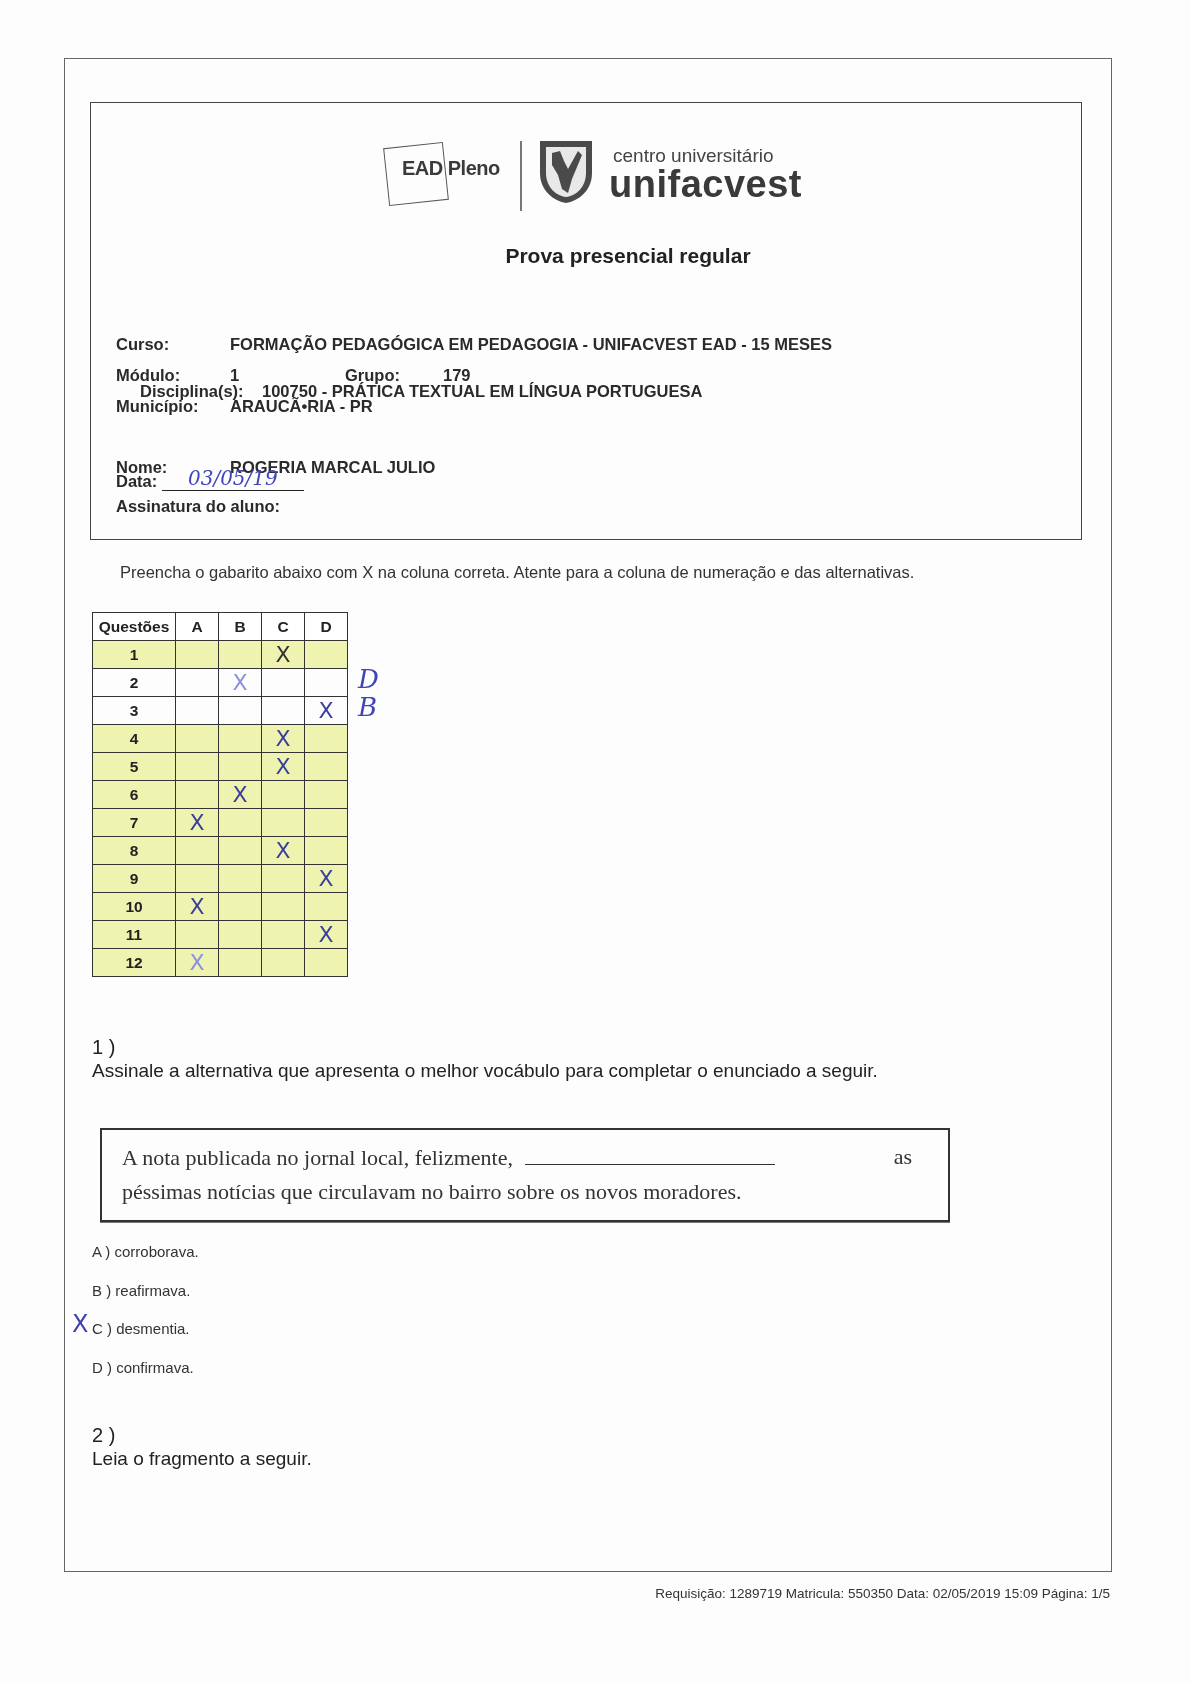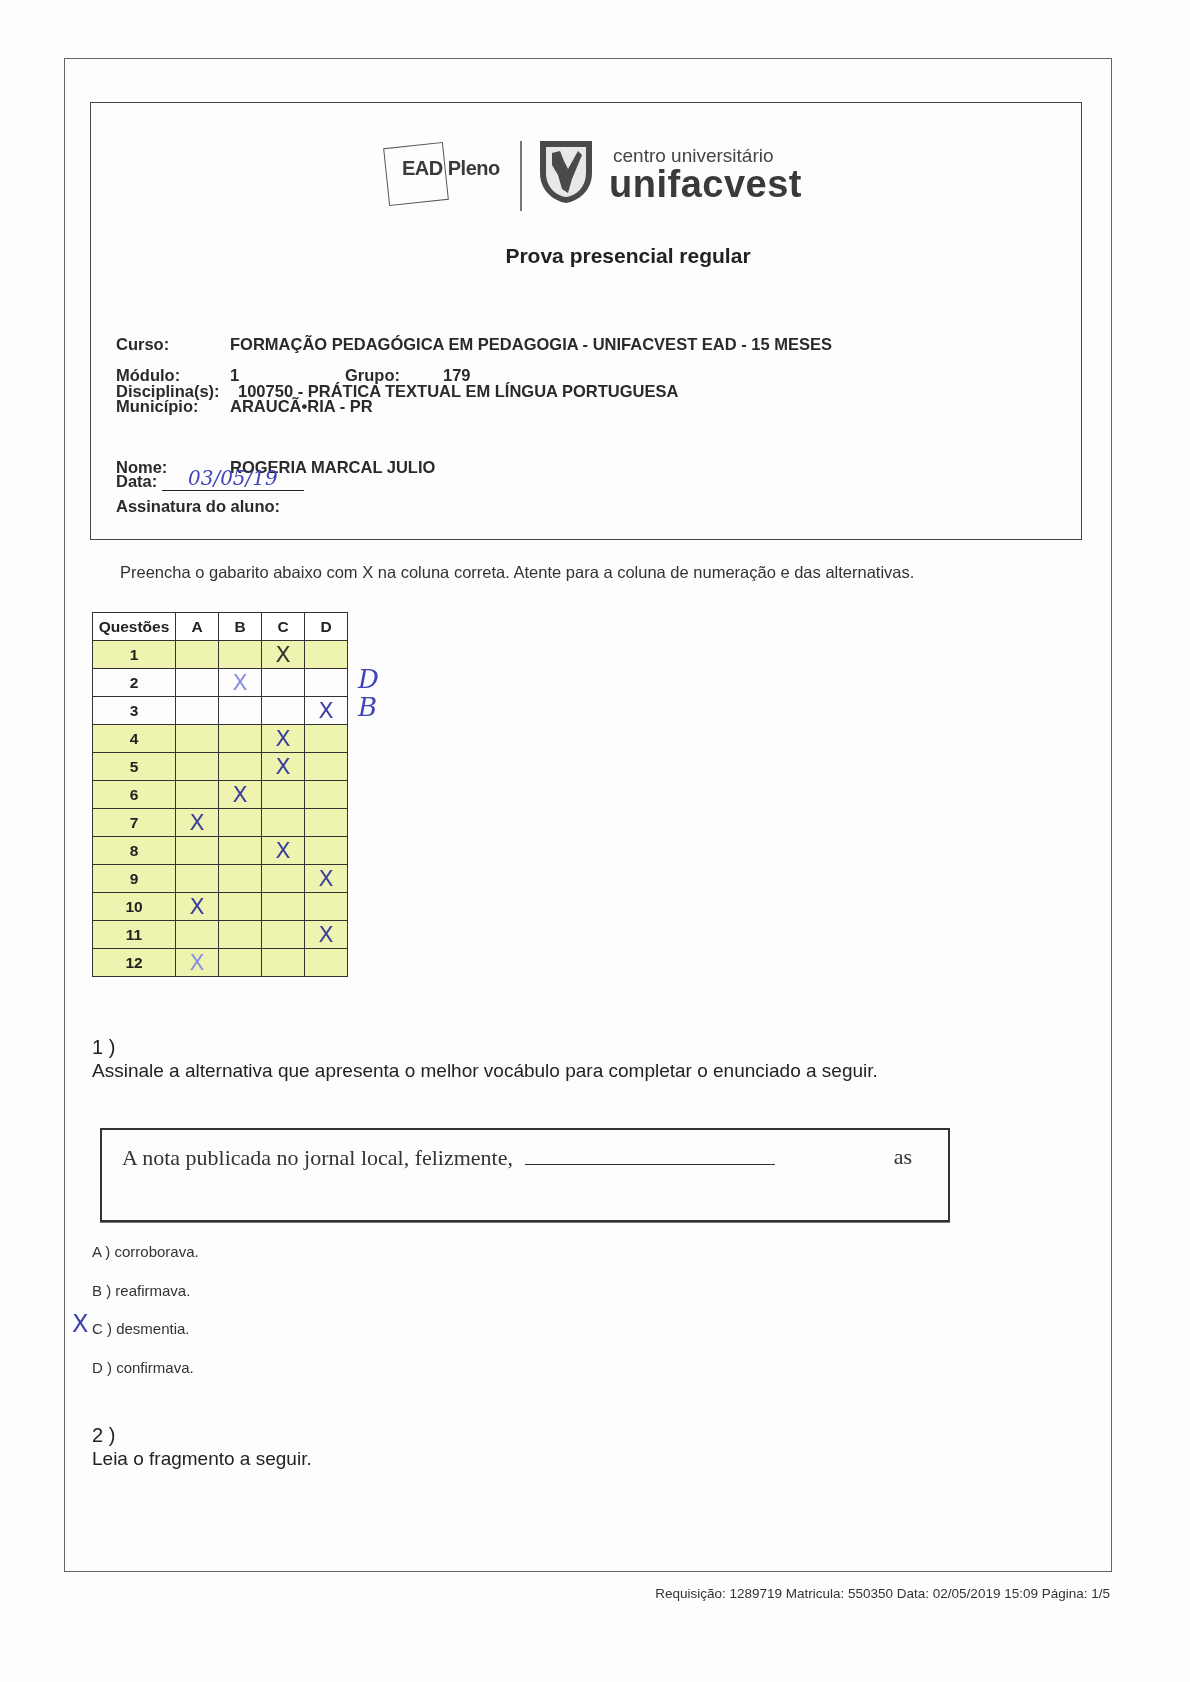--- a/index.html
+++ b/index.html
@@ -105,21 +105,21 @@
 <div class="info-row" style="top:290px;">
   <span class="info-label">Curso:</span><span class="info-value">FORMAÇÃO PEDAGÓGICA EM PEDAGOGIA - UNIFACVEST EAD - 15 MESES</span>
 </div>
 <div class="info-row" style="top:321px;">
   <span class="info-label">Módulo:</span><span class="info-value" style="width:115px;">1</span><span class="info-value" style="width:98px;">Grupo:</span><span class="info-value">179</span>
 </div>
 <div class="info-row" style="top:352px;">
   <span class="info-label">Município:</span><span class="info-value">ARAUCÃ•RIA - PR</span>
 </div>
 <div class="info-row" style="top:382px;">
-  <span style="display:inline-block;width:122px;">Disciplina(s):</span><span class="info-value">100750 - PRÁTICA TEXTUAL EM LÍNGUA PORTUGUESA</span>
+  <span style="display:inline-block;width:122px;margin-left:24px;">Disciplina(s):</span><span class="info-value">100750 - PRÁTICA TEXTUAL EM LÍNGUA PORTUGUESA</span>
 </div>
 <div class="info-row" style="top:413px;">
   <span class="info-label">Nome:</span><span class="info-value">ROGERIA MARCAL JULIO</span>
 </div>
 
 <div class="sig-row" style="top:466px;">
   <span>Data:</span>
   <span class="underline-line" style="width:142px;">
     <span class="handwriting" style="font-size:20px;">03/05/19</span>
   </span>
@@ -238,20 +238,21 @@
 <div class="side-note" style="top:664px;">D</div>
 <div class="side-note" style="top:692px;">B</div>
 
 <div class="q-number" style="top:1036px;">1 )</div>
 <div class="q-text" style="top:1060px;text-align:center;">Assinale a alternativa que apresenta o melhor vocábulo para completar o enunciado a seguir.</div>
 
 <div class="quote-box">
   <div class="quote-line1">
     <span>A nota publicada no jornal local, felizmente,</span><span class="blank"></span><span class="quote-end">as</span>
   </div>
+  <div class="quote-line2">péssimas notícias que circulavam no bairro sobre os novos moradores.</div>
 </div>
 
 <div class="option" style="top:1243px;">A ) corroborava.</div>
 <div class="option" style="top:1282px;">B ) reafirmava.</div>
 <div class="option-mark" style="top:1310px;">X</div>
 <div class="option" style="top:1320px;">C ) desmentia.</div>
 <div class="option" style="top:1359px;">D ) confirmava.</div>
 
 <div class="q-number" style="top:1424px;">2 )</div>
 <div class="q-text" style="top:1448px;">Leia o fragmento a seguir.</div>

